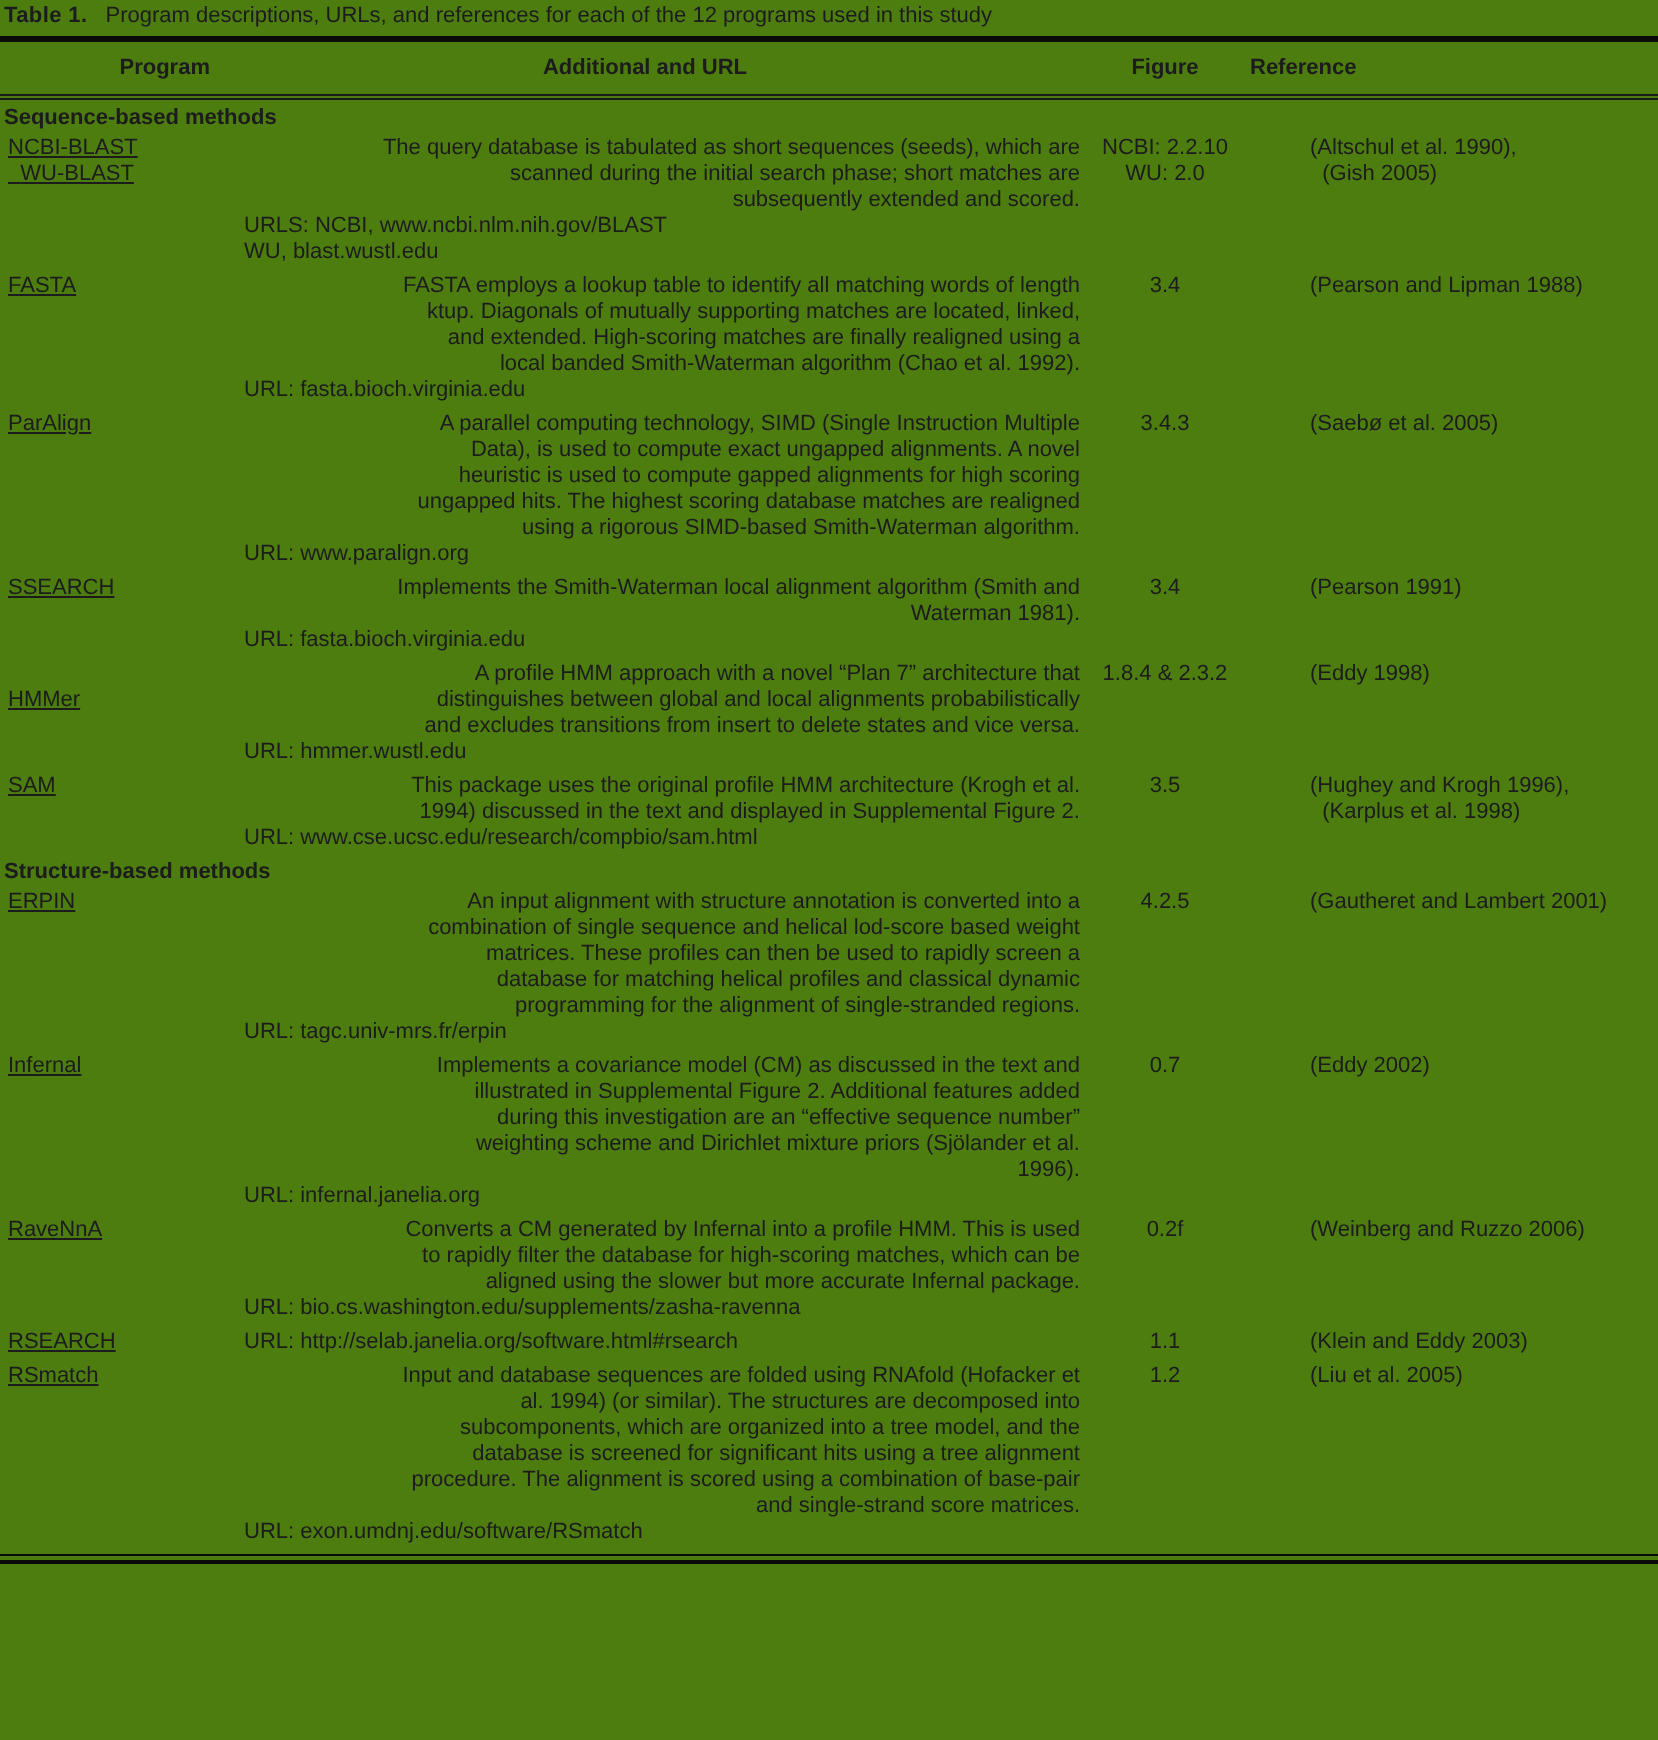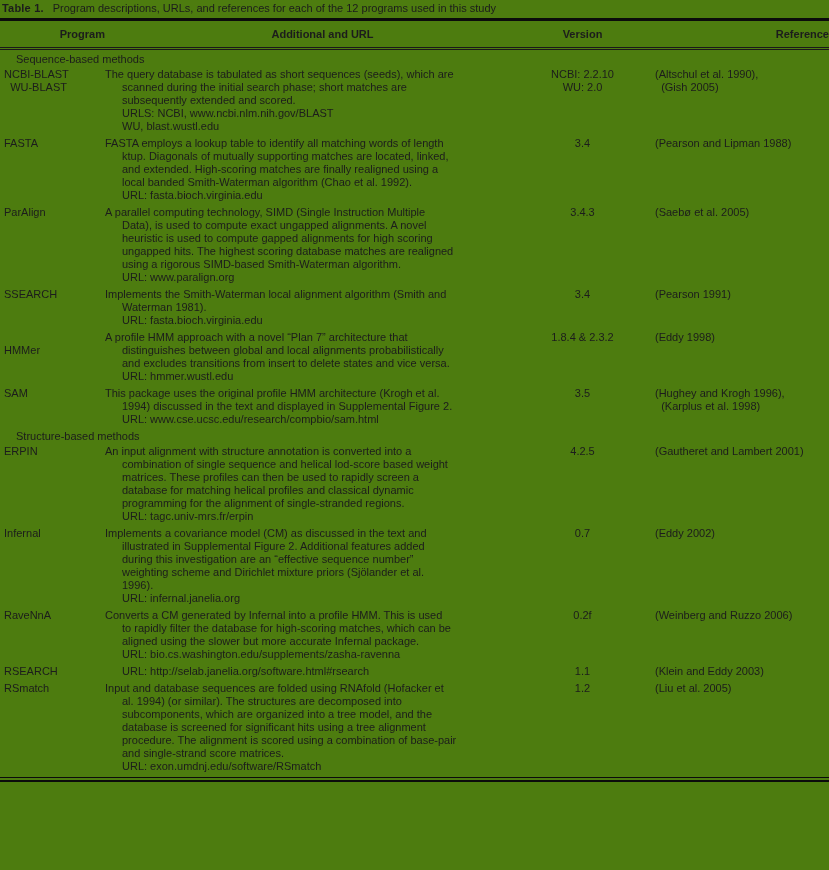--- a/index.html
+++ b/index.html
@@ -20,40 +20,40 @@
   .rule-thick { height: 2.5px; background: #0b0b0b; }
   .header-row {
     display: grid;
     grid-template-columns: 105px 435px 85px 1fr;
     padding: 7px 0 6px 0;
     font-weight: bold;
   }
   .header-row .h-prog { padding-left: 4px; text-align: right; }
   .header-row .h-desc { text-align: center; }
   .header-row .h-ver  { text-align: center; }
-  .header-row .h-ref  { text-align: right; }
+  .header-row .h-ref  { text-align: left; }
   .rule-double {
     height: 3.5px;
     border-top: 1px solid #1a1a1a;
     border-bottom: 1px solid #1a1a1a;
   }
   .section-header {
-    font-weight: normal;
+    font-weight: bold;
     margin: 3px 0 2px 0;
-    padding-left: 16px;
+    padding-left: 2px;
   }
   .row {
     display: grid;
     grid-template-columns: 105px 435px 85px 1fr;
     align-items: start;
     margin-bottom: 4px;
   }
-  .cell-prog { padding-left: 4px; white-space: pre-wrap; }
+  .cell-prog { padding-left: 4px; white-space: pre-wrap; text-decoration: underline; }
   .cell-prog.offset { padding-top: 13px; }
-  .desc-text { padding-left: 17px; text-indent: -17px; white-space: pre-wrap; }
+  .desc-text { padding-left: 17px; text-indent: -17px; white-space: pre-wrap; text-align: right; }
   .url-text  { padding-left: 17px; white-space: pre-wrap; }
   .cell-ver  { text-align: center; white-space: pre-wrap; }
   .cell-ref  { padding-left: 30px; white-space: pre-wrap; }
   .rule-bottom { margin-top: 2px; }
   .rule-bottom .thin  { height: 0; border-top: 1.5px solid #0b0b0b; }
   .rule-bottom .thick { height: 2.5px; background: #0b0b0b; margin-top: 1.5px; }
 </style>
 </head>
 <body>
 
@@ -61,21 +61,21 @@
 
   <div class="title">
     <span class="tbl-label">Table 1.</span><span>Program descriptions, URLs, and references for each of the 12 programs used in this study</span>
   </div>
 
   <div class="rule-thick"></div>
 
   <div class="header-row">
     <div class="h-prog">Program</div>
     <div class="h-desc">Additional and URL</div>
-    <div class="h-ver">Version</div>
+    <div class="h-ver">Figure</div>
     <div class="h-ref">Reference</div>
   </div>
 
   <div class="rule-double"></div>
 
   <div id="table-body">
       <div class="section-header">Sequence-based methods</div>
       <div class="row">
         <div class="cell-prog">NCBI-BLAST
   WU-BLAST</div>

